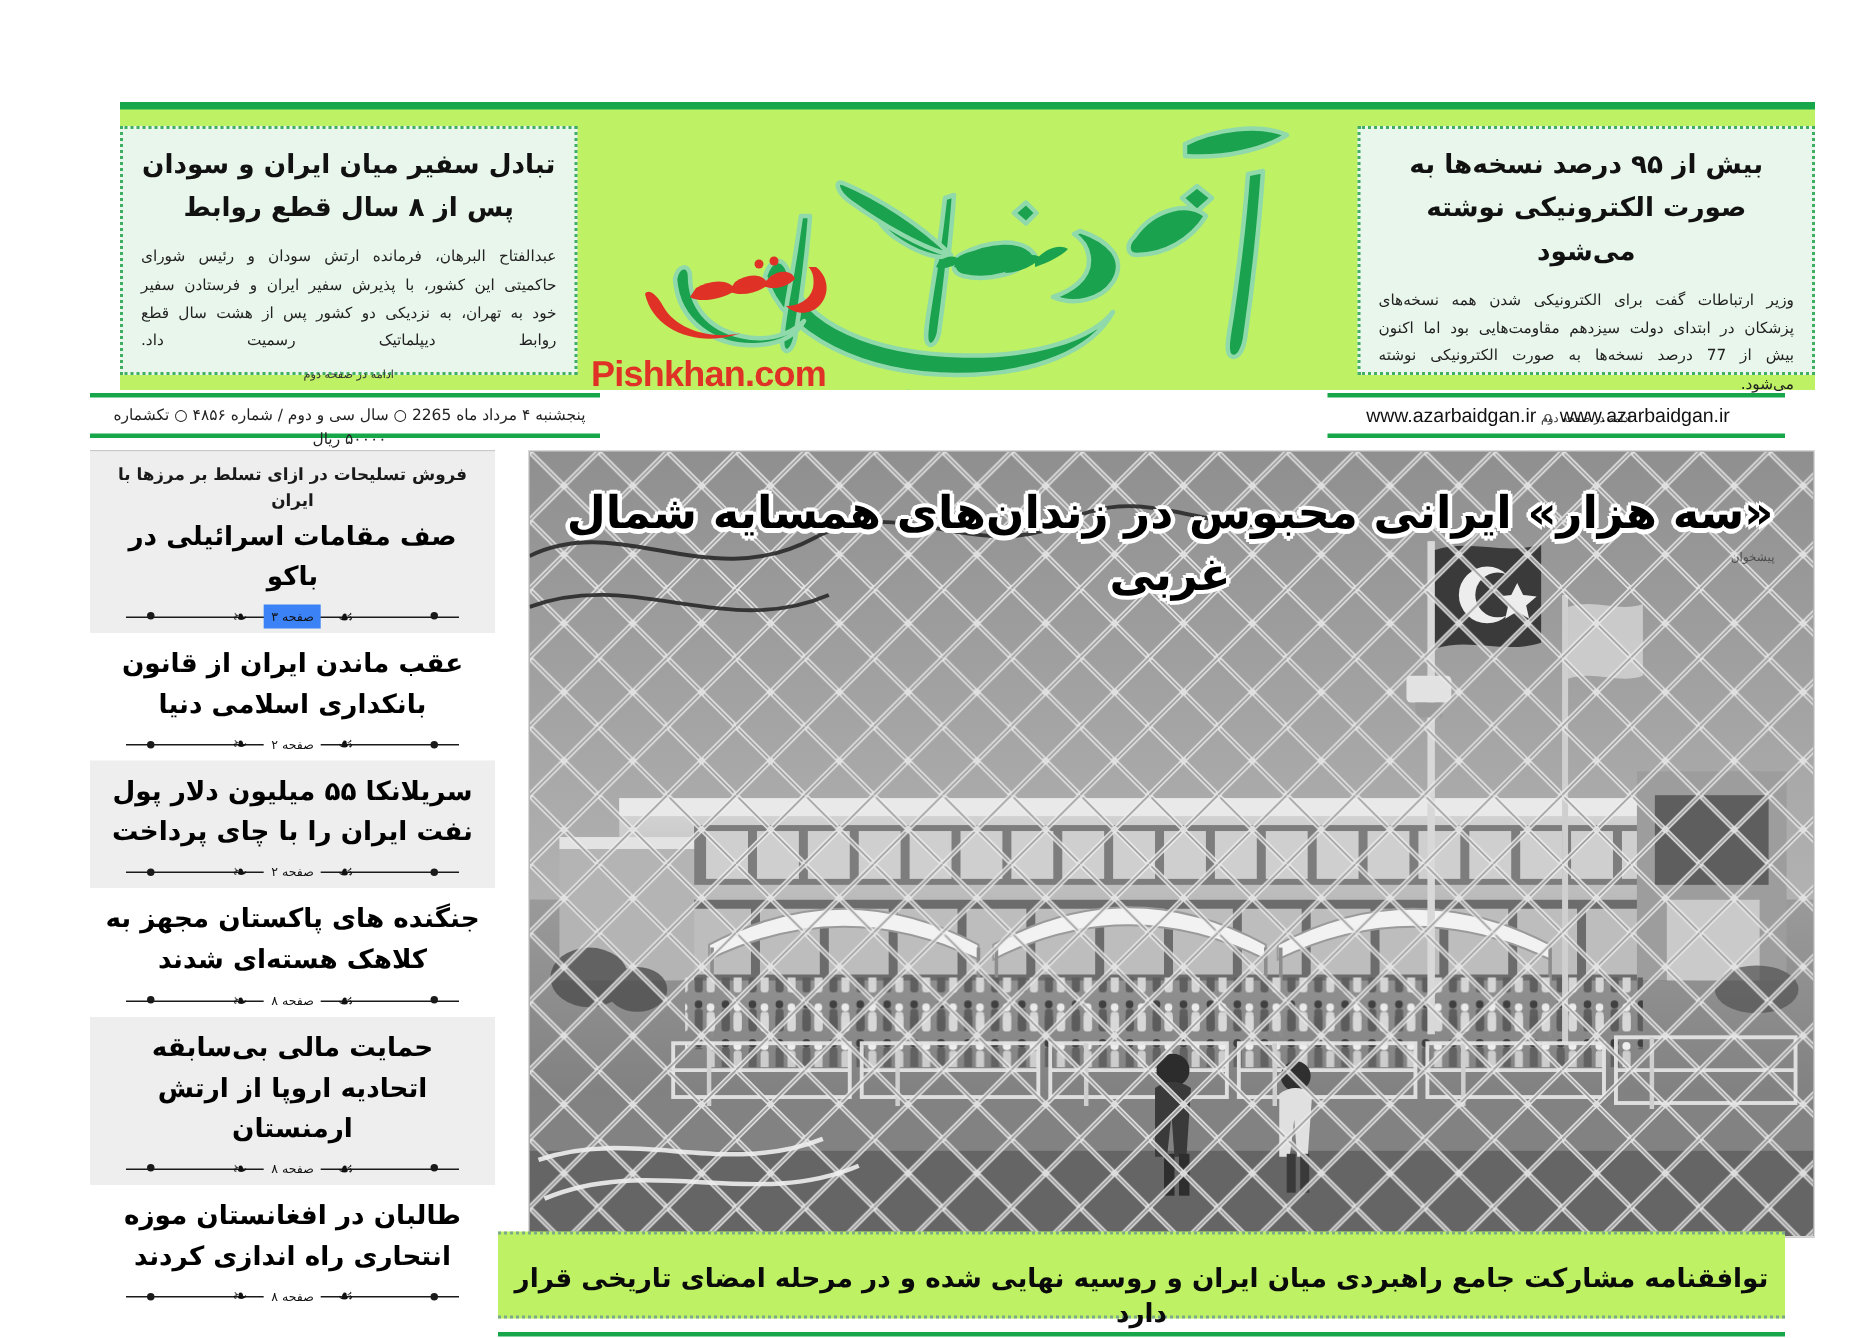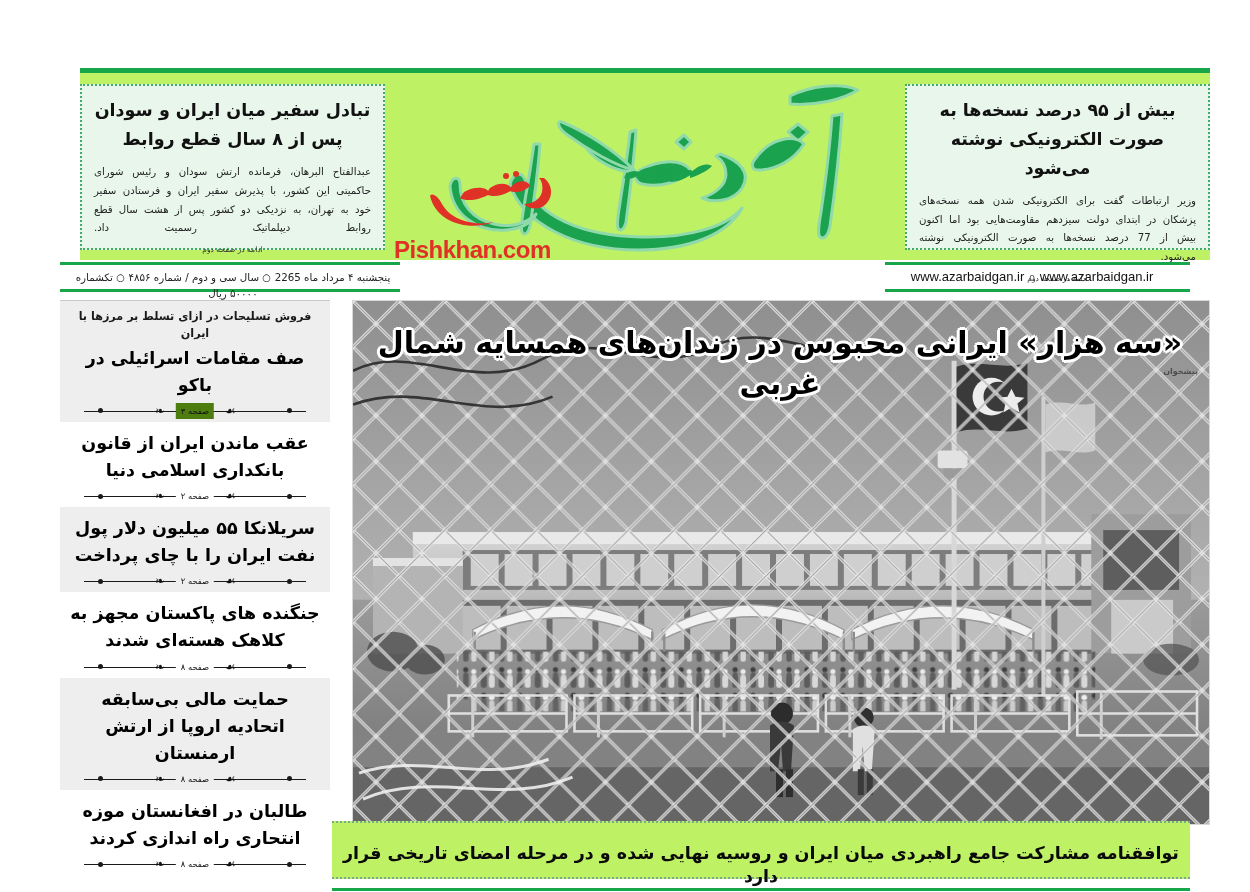--- a/index.html
+++ b/index.html
@@ -282,28 +282,27 @@
     letter-spacing: -0.5px;
     text-shadow:
        2px 0 0 #fff, -2px 0 0 #fff, 0 2px 0 #fff, 0 -2px 0 #fff,
        2px 2px 0 #fff, -2px -2px 0 #fff, 2px -2px 0 #fff, -2px 2px 0 #fff,
        3px 0 0 #fff, -3px 0 0 #fff, 0 3px 0 #fff, 0 -3px 0 #fff;
     z-index: 5;
   }
 
   .photo-credit {
     position: absolute;
-    right: 11px;
+    right: 26px;
     top: 66px;
     font-size: 8px;
     color: #333;
     direction: rtl;
     z-index: 6;
     opacity: .75;
-    font-weight: bold;
   }
 
   
   .caption-strip {
     position: absolute;
     left: 0;
     top: 521px;
     width: 858px;
     height: 58px;
     background: #bef264;
@@ -433,21 +432,21 @@
 
     <div class="side-item shaded">
       <div class="side-kicker">فروش تسلیحات در ازای تسلط بر مرزها با ایران</div>
       <div class="side-head">صف مقامات اسرائیلی در باکو</div>
       <div class="side-divider">
         <div class="dline"></div>
         <div class="ddot l"></div>
         <div class="ddot r"></div>
         <div class="orn rt">❧</div>
         <div class="orn lf">☙</div>
-        <div class="pagetag" style="background:#4d7c0f">صفحه ۳</div>
+        <div class="pagetag" style="background:#3b82f6">صفحه ۳</div>
       </div>
     </div>
 
     <div class="side-item">
       <div class="side-head">عقب ماندن ایران از قانون بانکداری اسلامی دنیا</div>
       <div class="side-divider">
         <div class="dline"></div>
         <div class="ddot l"></div>
         <div class="ddot r"></div>
         <div class="orn rt">❧</div>

